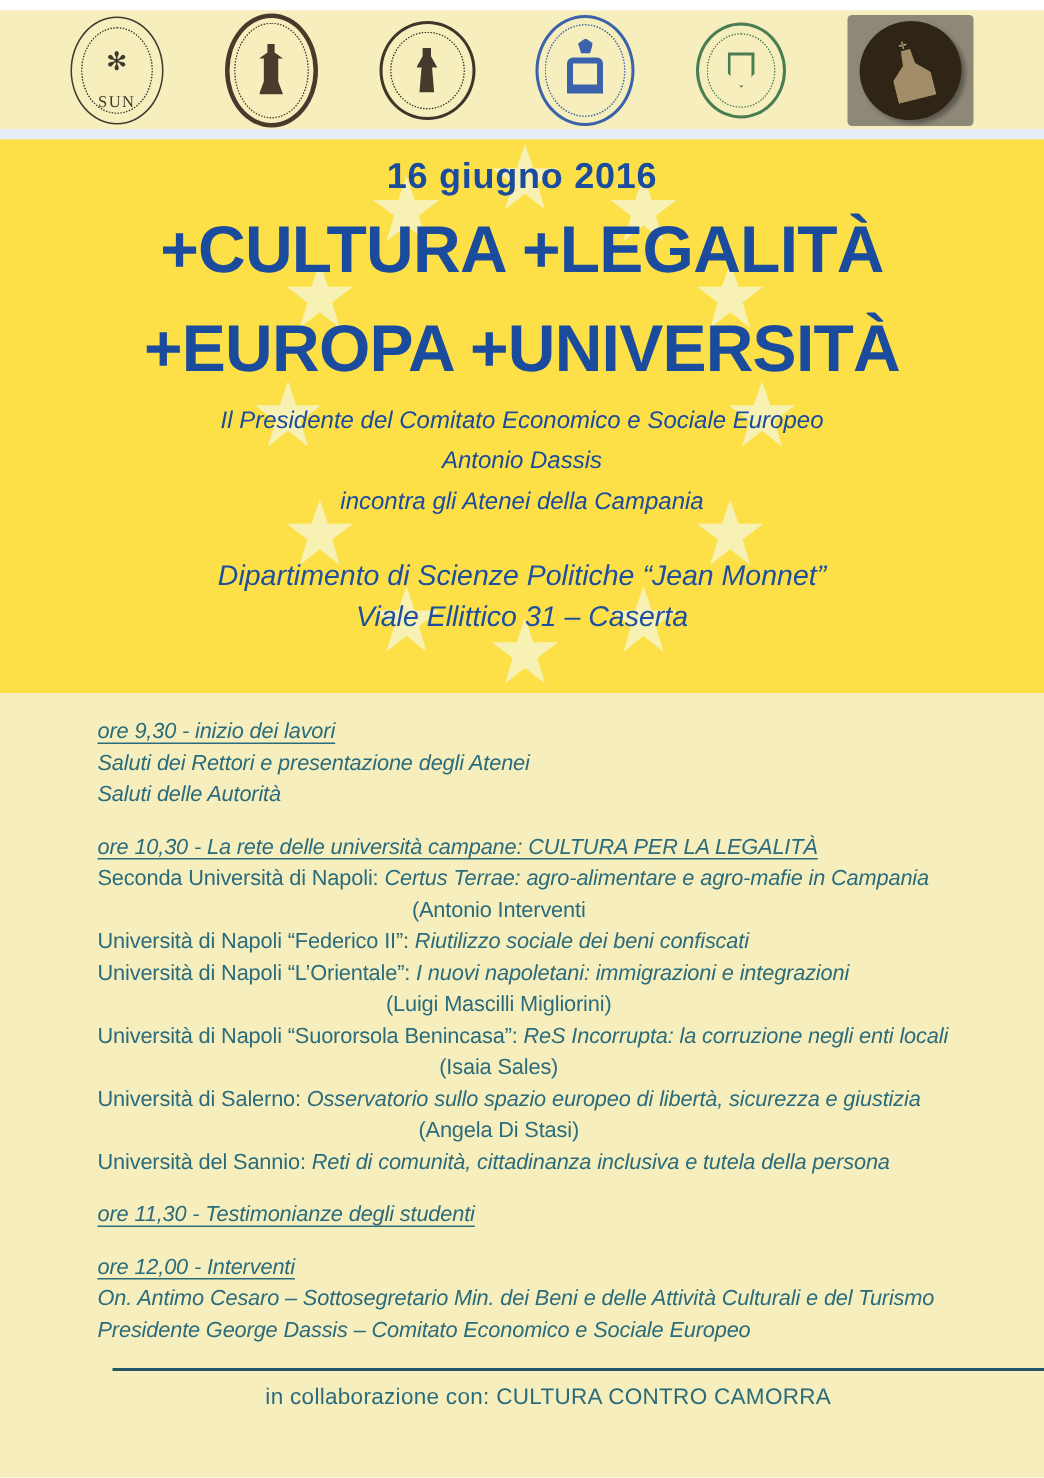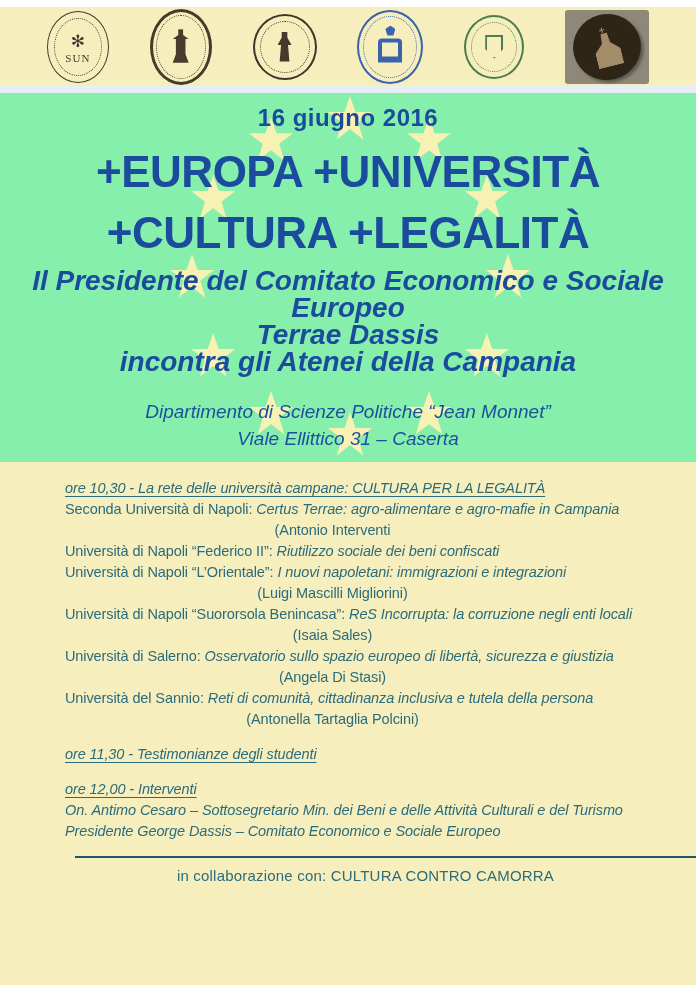--- a/index.html
+++ b/index.html
@@ -16,21 +16,21 @@
   .band-divider{height:7px;background:#e8eef5;}
   
   .seal{position:relative;flex:0 0 auto;}
   .seal .ring{position:absolute;inset:0;border-radius:50%;}
   .seal .inner-ring{position:absolute;inset:7px;border-radius:50%;}
   .seal-sun{width:62px;height:72px;}
   .seal-sun .ring{border:1.5px solid #3f3a30;}
   .seal-sun .inner-ring{border:1px dotted #3f3a30;}
   .seal-sun .flower{position:absolute;left:50%;top:42%;transform:translate(-50%,-50%);
     font-size:17px;color:#3f3a30;line-height:1;}
-  .seal-sun .sun-label{position:absolute;left:0;right:0;bottom:19px;text-align:center;
+  .seal-sun .sun-label{position:absolute;left:0;right:0;bottom:9px;text-align:center;
     font-family:"Liberation Serif",serif;font-size:11px;letter-spacing:1px;color:#3f3a30;}
   .seal-dark{width:62px;height:76px;}
   .seal-dark .ring{border:3px solid #473a2b;}
   .seal-dark .inner-ring{border:1px dotted #473a2b;inset:6px;}
   .seal-dark .figure{position:absolute;left:50%;top:50%;transform:translate(-50%,-52%);
     width:16px;height:34px;background:#4a3c2c;
     clip-path:polygon(35% 0,65% 0,65% 18%,100% 30%,80% 30%,80% 75%,100% 100%,0 100%,20% 75%,20% 30%,0 30%,35% 18%);}
   .seal-round{width:64px;height:66px;}
   .seal-round .ring{border:2.5px solid #3e362a;}
   .seal-round .inner-ring{border:1px dotted #3e362a;}
@@ -53,29 +53,29 @@
     clip-path:polygon(0 0,100% 0,100% 60%,50% 100%,0 60%);}
   .seal-coin{width:84px;height:74px;background:#8d8878;border-radius:3px;}
   .seal-coin .coin{position:absolute;left:50%;top:50%;transform:translate(-50%,-50%) rotate(-14deg);
     width:68px;height:66px;background:#2f2517;border-radius:50%;box-shadow:2px 3px 3px rgba(0,0,0,.35);}
   .seal-coin .bust{position:absolute;left:50%;top:54%;transform:translate(-50%,-50%);
     width:26px;height:34px;background:#b7a078;
     clip-path:polygon(38% 0,62% 0,66% 30%,100% 55%,100% 100%,0 100%,0 55%,34% 30%);opacity:.85;}
   .seal-coin .legend{position:absolute;left:50%;top:12px;transform:translateX(-50%);
     color:#c9b284;font-size:7px;letter-spacing:2px;white-space:nowrap;}
   
-  .banner{position:relative;height:369px;background:#86efac;text-align:center;color:#1b4b9d;}
+  .banner{position:relative;height:369px;background:#fde047;text-align:center;color:#1b4b9d;}
   .banner .txt{position:relative;z-index:1;}
   .star{position:absolute;z-index:0;background:#f7f1b4;
     clip-path:polygon(50% 0%,62% 35%,98% 35%,68% 58%,79% 95%,50% 72%,21% 95%,32% 58%,2% 35%,38% 35%);}
   .date-line{padding-top:11px;font-size:24px;font-weight:bold;letter-spacing:.5px;}
   .big-title{margin:0;font-size:44px;line-height:52px;font-weight:bold;letter-spacing:-.5px;}
   .big-title.first{margin-top:14px;}
   .big-title.second{margin-top:9px;}
-  .subtitle{margin-top:8px;font-size:28px;line-height:27px;font-weight:bold;font-style:italic;}
+  .subtitle{margin-top:8px;font-size:16px;line-height:27px;font-weight:normal;font-style:italic;}
   .venue{margin-top:23px;font-size:19px;line-height:27px;font-style:italic;color:#1d4f9e;}
   
   .program{padding:16px 56px 0 65px;color:#2a6b7c;font-size:14.5px;line-height:21px;
     letter-spacing:-.1px;}
   .section{margin-bottom:14px;}
   .heading{font-style:italic;text-decoration:underline;text-underline-offset:3px;}
   .line{font-style:italic;}
   .entry .uni{font-style:normal;}
   .entry .talk{font-style:italic;}
   .speaker{text-align:center;font-style:normal;padding-right:40px;}
@@ -138,47 +138,51 @@
         <div class="star" style="height: 46px; width: 46px; left: 463.832px; top: 240px;"></div>
         <div class="star" style="height: 46px; width: 46px; left: 406px; top: 297.832px;"></div>
         <div class="star" style="height: 46px; width: 46px; left: 327px; top: 319px;"></div>
         <div class="star" style="height: 46px; width: 46px; left: 248px; top: 297.832px;"></div>
         <div class="star" style="height: 46px; width: 46px; left: 190.168px; top: 240px;"></div>
         <div class="star" style="height: 46px; width: 46px; left: 169px; top: 161px;"></div>
         <div class="star" style="height: 46px; width: 46px; left: 190.168px; top: 82px;"></div>
         <div class="star" style="height: 46px; width: 46px; left: 248px; top: 24.168px;"></div>
       </div>
     <div class="txt date-line">16 giugno 2016</div>
+    <h1 class="txt big-title second">+CULTURA +LEGALITÀ</h1>
     <h1 class="txt big-title first">+EUROPA +UNIVERSITÀ</h1>
-    <h1 class="txt big-title second">+CULTURA +LEGALITÀ</h1>
     <div class="txt subtitle">
       <div>Il Presidente del Comitato Economico e Sociale Europeo</div>
-      <div>Terrae Dassis</div>
+      <div>Antonio Dassis</div>
       <div>incontra gli Atenei della Campania</div>
     </div>
     <div class="txt venue">
       <div>Dipartimento di Scienze Politiche “Jean Monnet”</div>
       <div>Viale Ellittico 31 – Caserta</div>
     </div>
   </section>
 
   <main class="program" id="program">
+      <div class="section">
+        <div class="heading">ore 9,30 - inizio dei lavori</div>
+        <div class="line">Saluti dei Rettori e presentazione degli Atenei</div>
+        <div class="line">Saluti delle Autorità</div>
+      </div>
       <div class="section">
         <div class="heading">ore 10,30 - La rete delle università campane: CULTURA PER LA LEGALITÀ</div>
         <div class="entry"><span class="uni">Seconda Università di Napoli: </span><span class="talk">Certus Terrae: agro-alimentare e agro-mafie in Campania</span></div>
         <div class="speaker">(Antonio Interventi</div>
         <div class="entry"><span class="uni">Università di Napoli “Federico II”: </span><span class="talk">Riutilizzo sociale dei beni confiscati</span></div>
         <div class="entry"><span class="uni">Università di Napoli “L’Orientale”: </span><span class="talk">I nuovi napoletani: immigrazioni e integrazioni</span></div>
         <div class="speaker">(Luigi Mascilli Migliorini)</div>
         <div class="entry"><span class="uni">Università di Napoli “Suororsola Benincasa”: </span><span class="talk">ReS Incorrupta: la corruzione negli enti locali</span></div>
         <div class="speaker">(Isaia Sales)</div>
         <div class="entry"><span class="uni">Università di Salerno: </span><span class="talk">Osservatorio sullo spazio europeo di libertà, sicurezza e giustizia</span></div>
         <div class="speaker">(Angela Di Stasi)</div>
         <div class="entry"><span class="uni">Università del Sannio:  </span><span class="talk">Reti di comunità, cittadinanza inclusiva e tutela della persona</span></div>
-        <div class="speaker">(Antonella Tartaglia Polcini)</div>
       </div>
       <div class="section">
         <div class="heading">ore 11,30 - Testimonianze degli studenti</div>
       </div>
       <div class="section">
         <div class="heading">ore 12,00 - Interventi</div>
         <div class="line">On. Antimo Cesaro – Sottosegretario Min. dei Beni e delle Attività Culturali e del Turismo</div>
         <div class="line">Presidente George Dassis – Comitato Economico e Sociale Europeo</div>
       </div>
     </main>

